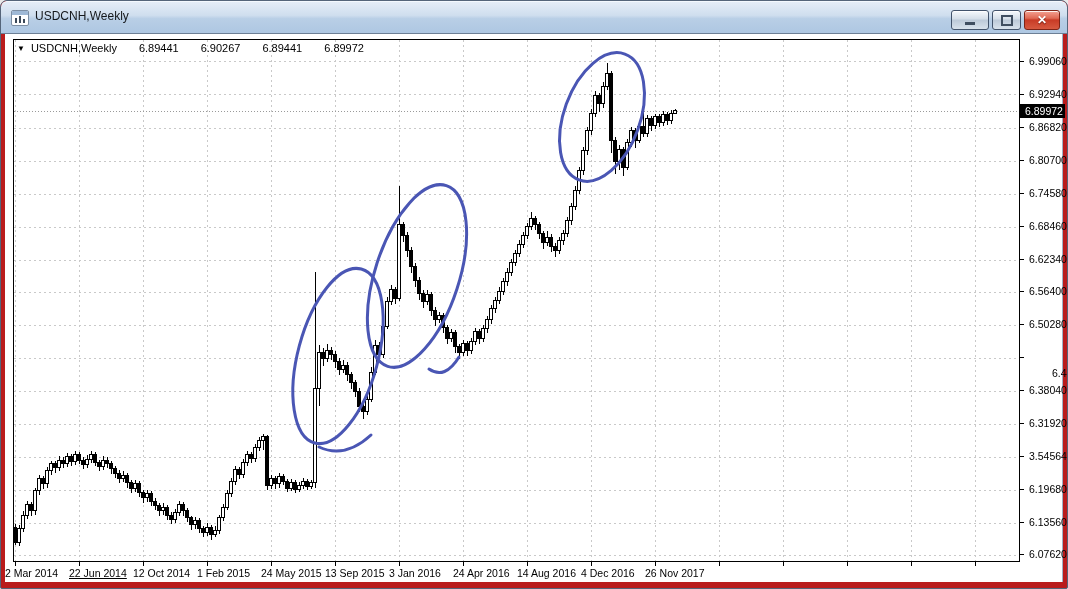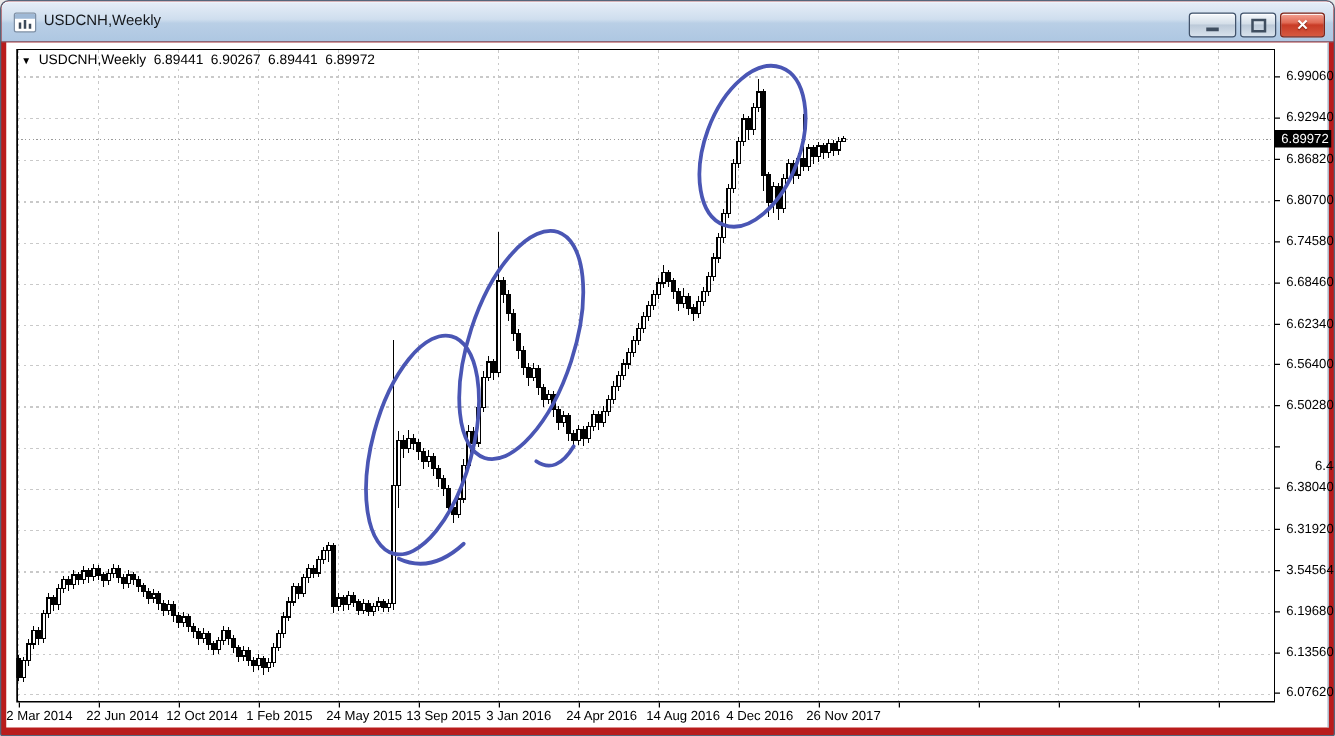--- a/index.html
+++ b/index.html
@@ -21,21 +21,21 @@
   .wbtn.min{width:36px}.wbtn.res{width:27px}.wbtn.cls{width:34px;
         background:linear-gradient(#f4a293,#e06a55 40%,#c83b26 50%,#d65940);border-color:#7e2417;}
   .glyph-min{width:10px;height:3px;background:#3f4e60;margin-top:7px;}
   .glyph-res{width:8px;height:7px;border:2px solid #3f4e60;background:transparent;}
   .glyph-cls{color:#fff;font-size:12px;font-weight:bold;line-height:1;text-shadow:0 1px 1px #6d1509;}
   .client{position:absolute;left:4px;top:33px;width:1057px;height:548px;background:#fff;
           border-right:1px solid #9fb2c6;box-sizing:content-box;}
   .plot-svg{position:absolute;left:8px;top:5px;}
   .quote-line{position:absolute;left:12px;top:8px;display:flex;align-items:center;font-size:11px;color:#000;z-index:5;}
   .quote-line .tri{font-size:8px;margin-right:6px;color:#000;}
-  .quote-line span.val{margin-left:6px;}
+  .quote-line span.val{margin-left:22px;}
   .yaxis{position:absolute;left:1015px;top:0;width:46px;height:448px;}
   .ylabel{position:absolute;left:9px;font-size:10.5px;color:#000;white-space:nowrap;}
   .ytick{position:absolute;left:0;width:4px;height:1px;background:#000;}
   .price-tag{position:absolute;left:0px;width:45px;height:14px;background:#000;color:#fff;
              font-size:10.5px;line-height:14px;padding-left:5px;box-sizing:border-box;z-index:6;}
   .xaxis{position:absolute;left:0;top:528px;width:1057px;height:20px;}
   .xtick{position:absolute;top:0;width:1px;height:4px;background:#000;}
   .xlabel{position:absolute;top:5px;font-size:10.5px;color:#000;white-space:nowrap;}
 </style>
 </head>
@@ -487,21 +487,21 @@
         <div class="ytick" style="top: 488.423px;"></div>
         <div class="ylabel" style="top: 482.423px;">6.13560</div>
         <div class="ytick" style="top: 520.483px;"></div>
         <div class="ylabel" style="top: 514.483px;">6.07620</div>
         <div class="price-tag" style="top: 69.5037px;">6.89972</div>
       </div>
     <div class="xaxis">
         <div class="xtick" style="left: 10px;"></div>
         <div class="xlabel" style="left: 0px;">2 Mar 2014</div>
         <div class="xtick" style="left: 74px;"></div>
-        <div class="xlabel" style="left: 64px;">22 Jun 2014</div>
+        <div class="xlabel" style="left: 64px; text-decoration: underline;">22 Jun 2014</div>
         <div class="xtick" style="left: 138px;"></div>
         <div class="xlabel" style="left: 128px;">12 Oct 2014</div>
         <div class="xtick" style="left: 202px;"></div>
         <div class="xlabel" style="left: 192px;">1 Feb 2015</div>
         <div class="xtick" style="left: 266px;"></div>
         <div class="xlabel" style="left: 256px;">24 May 2015</div>
         <div class="xtick" style="left: 330px;"></div>
         <div class="xlabel" style="left: 320px;">13 Sep 2015</div>
         <div class="xtick" style="left: 394px;"></div>
         <div class="xlabel" style="left: 384px;">3 Jan 2016</div>

